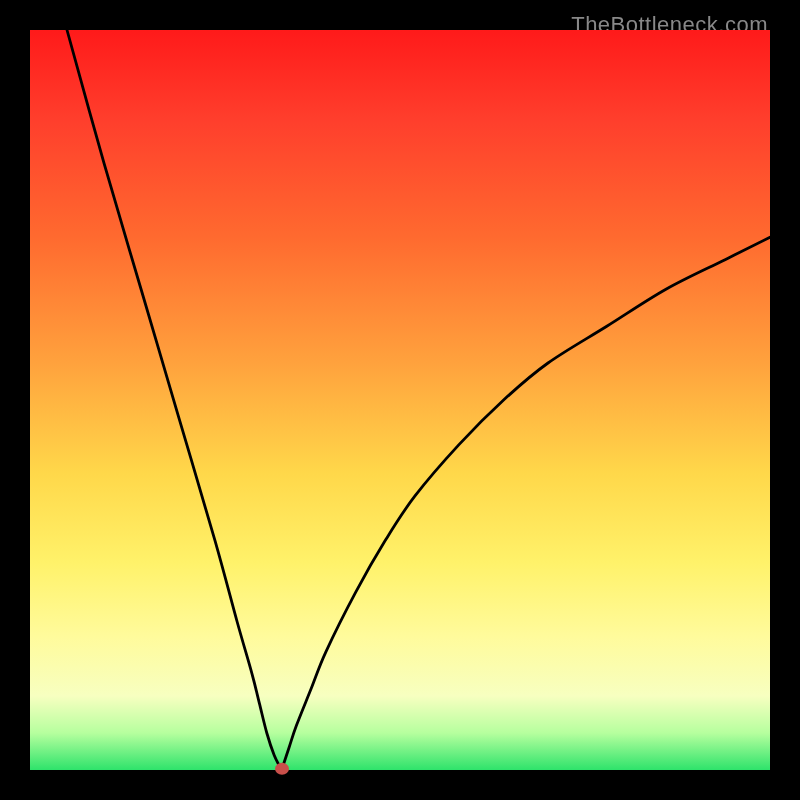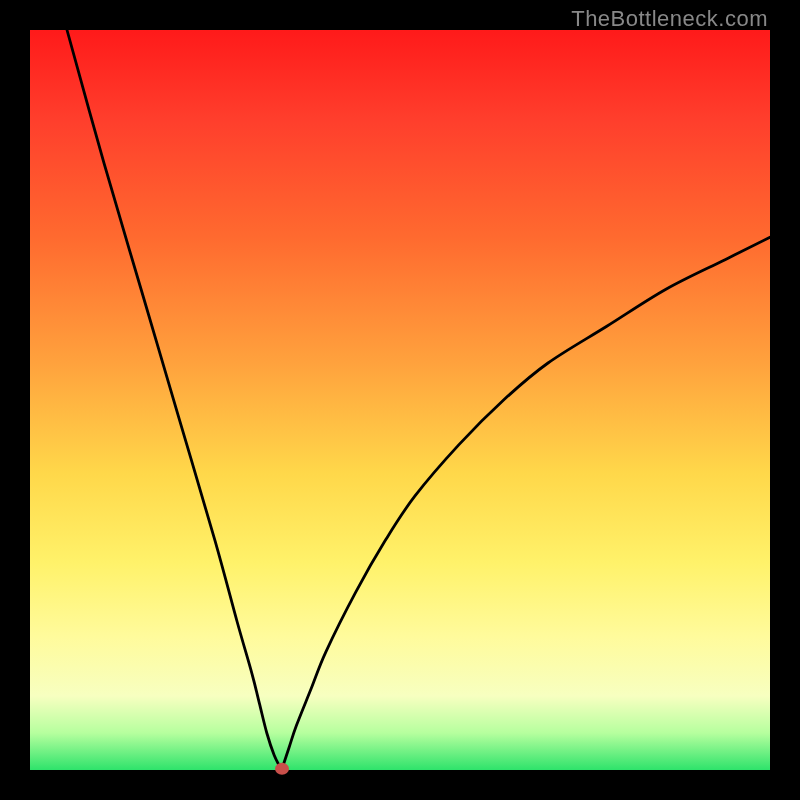--- a/index.html
+++ b/index.html
@@ -34,21 +34,21 @@
       #ffd84a 60%,
       #fff26a 72%,
       #fffb9c 82%,
       #f7ffc0 90%,
       #b6ff9e 95%,
       #2ee36b 100%
     );
   }
   .watermark {
     position: absolute;
-    top: 6px;
+    top: 12px;
     right: 32px;
     color: #888;
     font-size: 22px;
     font-weight: 500;
     letter-spacing: 0.5px;
     user-select: none;
   }
   svg.curve {
     position: absolute;
     left: 0;

